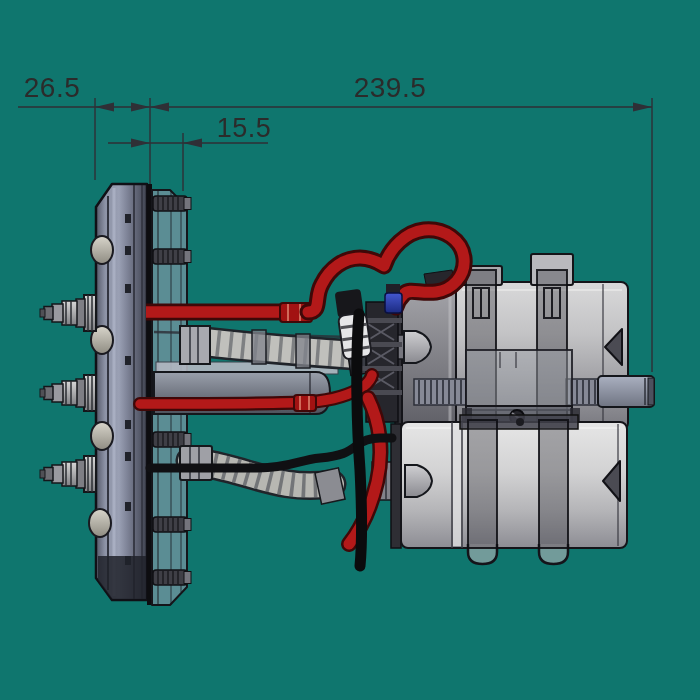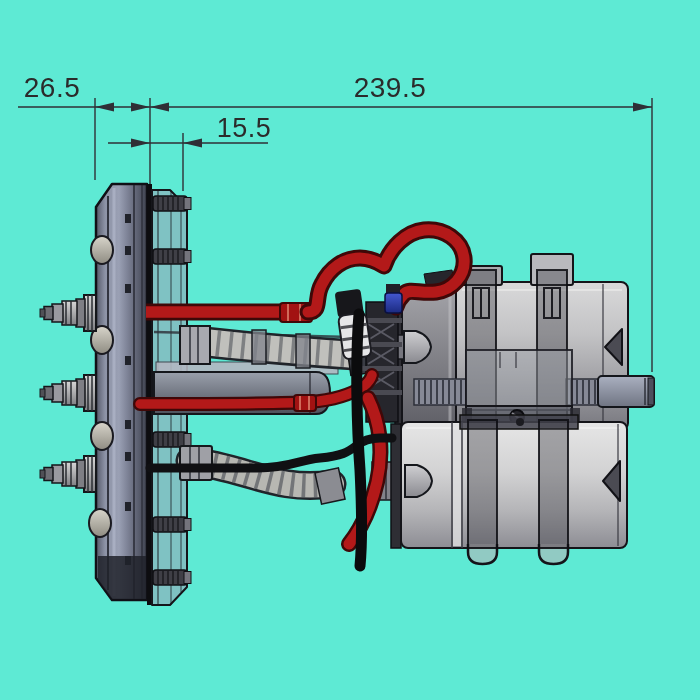--- a/index.html
+++ b/index.html
@@ -1,16 +1,16 @@
 <!DOCTYPE html>
 <html><head>
 <meta charset="utf-8">
 <style>
   html,body{margin:0;padding:0;background:#ffffff;}
-  .stage{width:700px;height:700px;position:relative;background:#5eead4;overflow:hidden;}
+  .stage{width:700px;height:700px;position:relative;background:#0f766e;overflow:hidden;}
   svg{display:block;}
   text.dim{
     font-family:"Liberation Sans","DejaVu Sans",sans-serif;
     fill:#2b2b2b;
     letter-spacing:0.5px;
   }
 </style>
 </head>
 <body>
 

